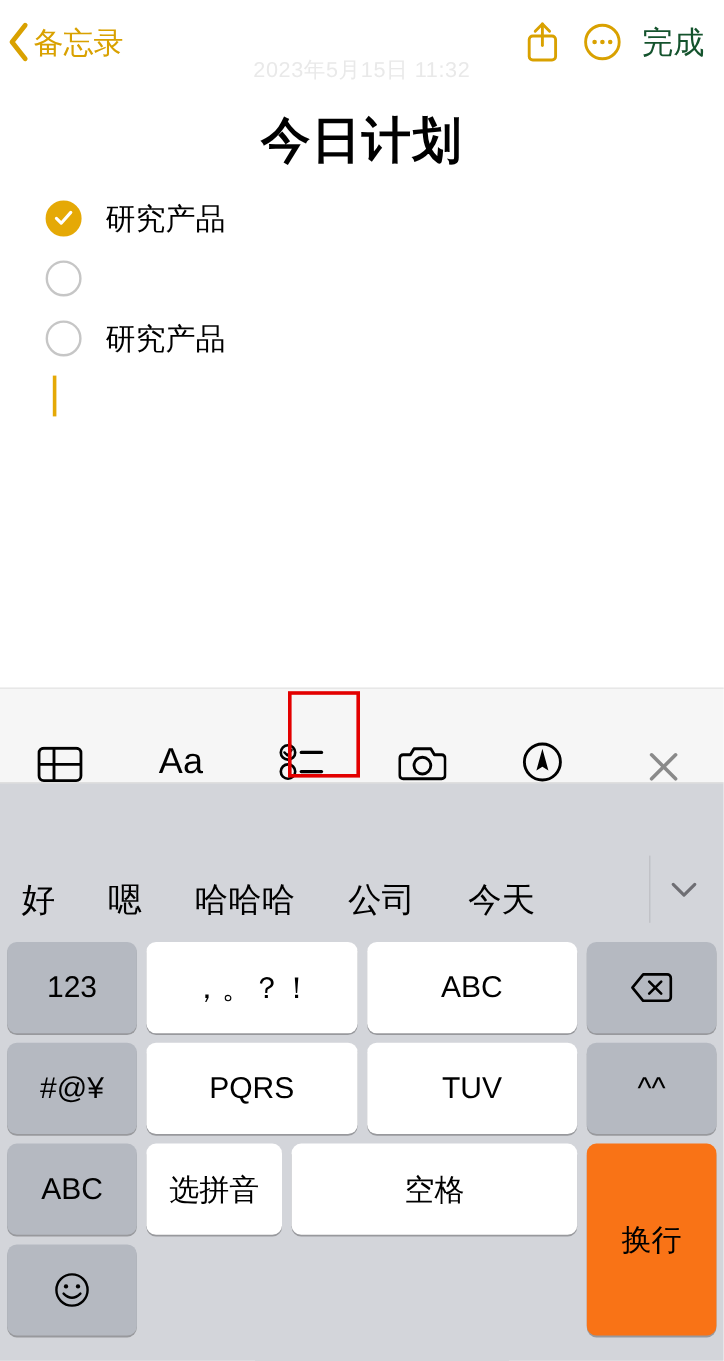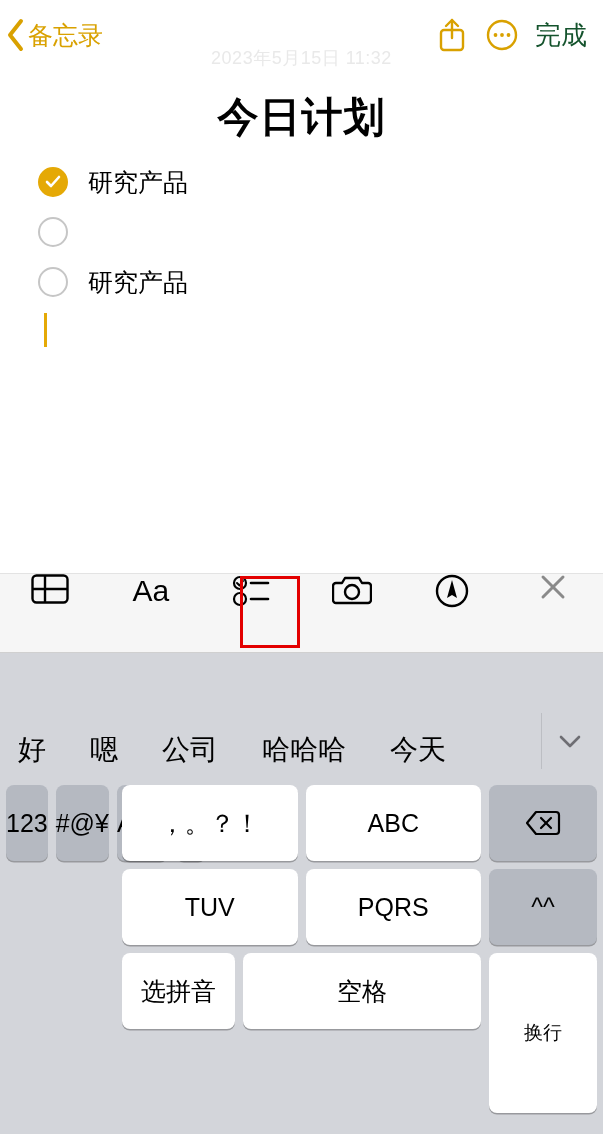--- a/index.html
+++ b/index.html
@@ -34,21 +34,21 @@
   .todo-circle.checked svg { display:block; }
   .todo-circle svg { display:none; }
   .cursor { width:3px; height:34px; background:#e5a906; margin-top:6px; margin-left:6px; }
 
   
   .fmt-bar {
     position:absolute; top:573px; left:0; right:0; height:80px;
     background:#f6f6f6; border-top:1px solid #e3e3e3; border-bottom:1px solid #d0d0d0;
     display:flex; align-items:center;
   }
-  .fmt-btn { flex:1; display:flex; justify-content:center; align-items:flex-start; height:100%; color:#000; }
+  .fmt-btn { flex:1; display:flex; justify-content:center; align-items:flex-end; height:100%; color:#000; }
   .fmt-close { color:#8a8a8a; }
   .fmt-highlight { position:absolute; top:576px; left:240px; width:60px; height:72px; border:3px solid #e30000; pointer-events:none; }
   .Aa { font-size:30px; font-weight:500; }
 
   
   .ime {
     position:absolute; top:653px; left:0; right:0; bottom:0;
     background:#d3d5da;
   }
   .cand-bar {
@@ -64,24 +64,24 @@
   }
 
   .krows { padding:0 6px; }
   .key {
     background:#ffffff; border-radius:8px; height:76px;
     display:flex; align-items:center; justify-content:center;
     font-size:25px; box-shadow:0 1.5px 0 rgba(0,0,0,0.28);
     color:#000;
   }
   .key.fn { background:#b5b9c1; }
-  .key.return { background:#ffffff; height:160px; font-size:19px;font-family:Liberation Mono, monospace; }
+  .key.return { background:#f97316; height:160px; font-size:25px;font-family:Liberation Mono, monospace; }
 
   .klayout { display:flex; gap:8px; }
-  .kleft { width:108px; display:flex; flex-direction:row; gap:8px; }
+  .kleft { width:108px; display:flex; flex-direction:column; gap:8px; }
   .kcenter { flex:1; display:flex; flex-direction:column; gap:8px; }
   .kright { width:108px; display:flex; flex-direction:column; gap:8px; }
   .krow3 { display:flex; gap:8px; }
   .krow3 .key { flex:1; }
 </style>
 </head>
 <body>
 
 <div class="hdr">
   <div class="back">
@@ -177,22 +177,22 @@
       <line x1="23" y1="3" x2="3" y2="23" stroke="#8a8a8a" stroke-width="3" stroke-linecap="round"></line>
     </svg>
   </div>
 </div>
 <div class="fmt-highlight"></div>
 
 <div class="ime">
   <div class="cand-bar">
     <span class="cand">好</span>
     <span class="cand">嗯</span>
+    <span class="cand">哈哈哈</span>
     <span class="cand">公司</span>
-    <span class="cand">哈哈哈</span>
     <span class="cand">今天</span>
     <div class="cand-expand">
       <svg width="24" height="16" viewBox="0 0 24 16">
         <polyline points="3,4 12,13 21,4" fill="none" stroke="#6e6e73" stroke-width="2.6" stroke-linecap="round" stroke-linejoin="round"></polyline>
       </svg>
     </div>
   </div>
 
   <div class="krows">
     <div class="klayout">
@@ -210,22 +210,22 @@
           </svg>
         </div>
       </div>
 
       <div class="kcenter">
         <div class="krow3">
           <div class="key">，。？！</div>
           <div class="key">ABC</div>
         </div>
         <div class="krow3">
+          <div class="key">PQRS</div>
           <div class="key">TUV</div>
-          <div class="key">PQRS</div>
         </div>
         <div class="krow3">
           <div class="key" style="flex:0 0 113px">选拼音</div>
           <div class="key" style="flex:1">空格</div>
         </div>
       </div>
 
       <div class="kright">
         <div class="key fn">
           <svg width="36" height="26" viewBox="0 0 36 26">

